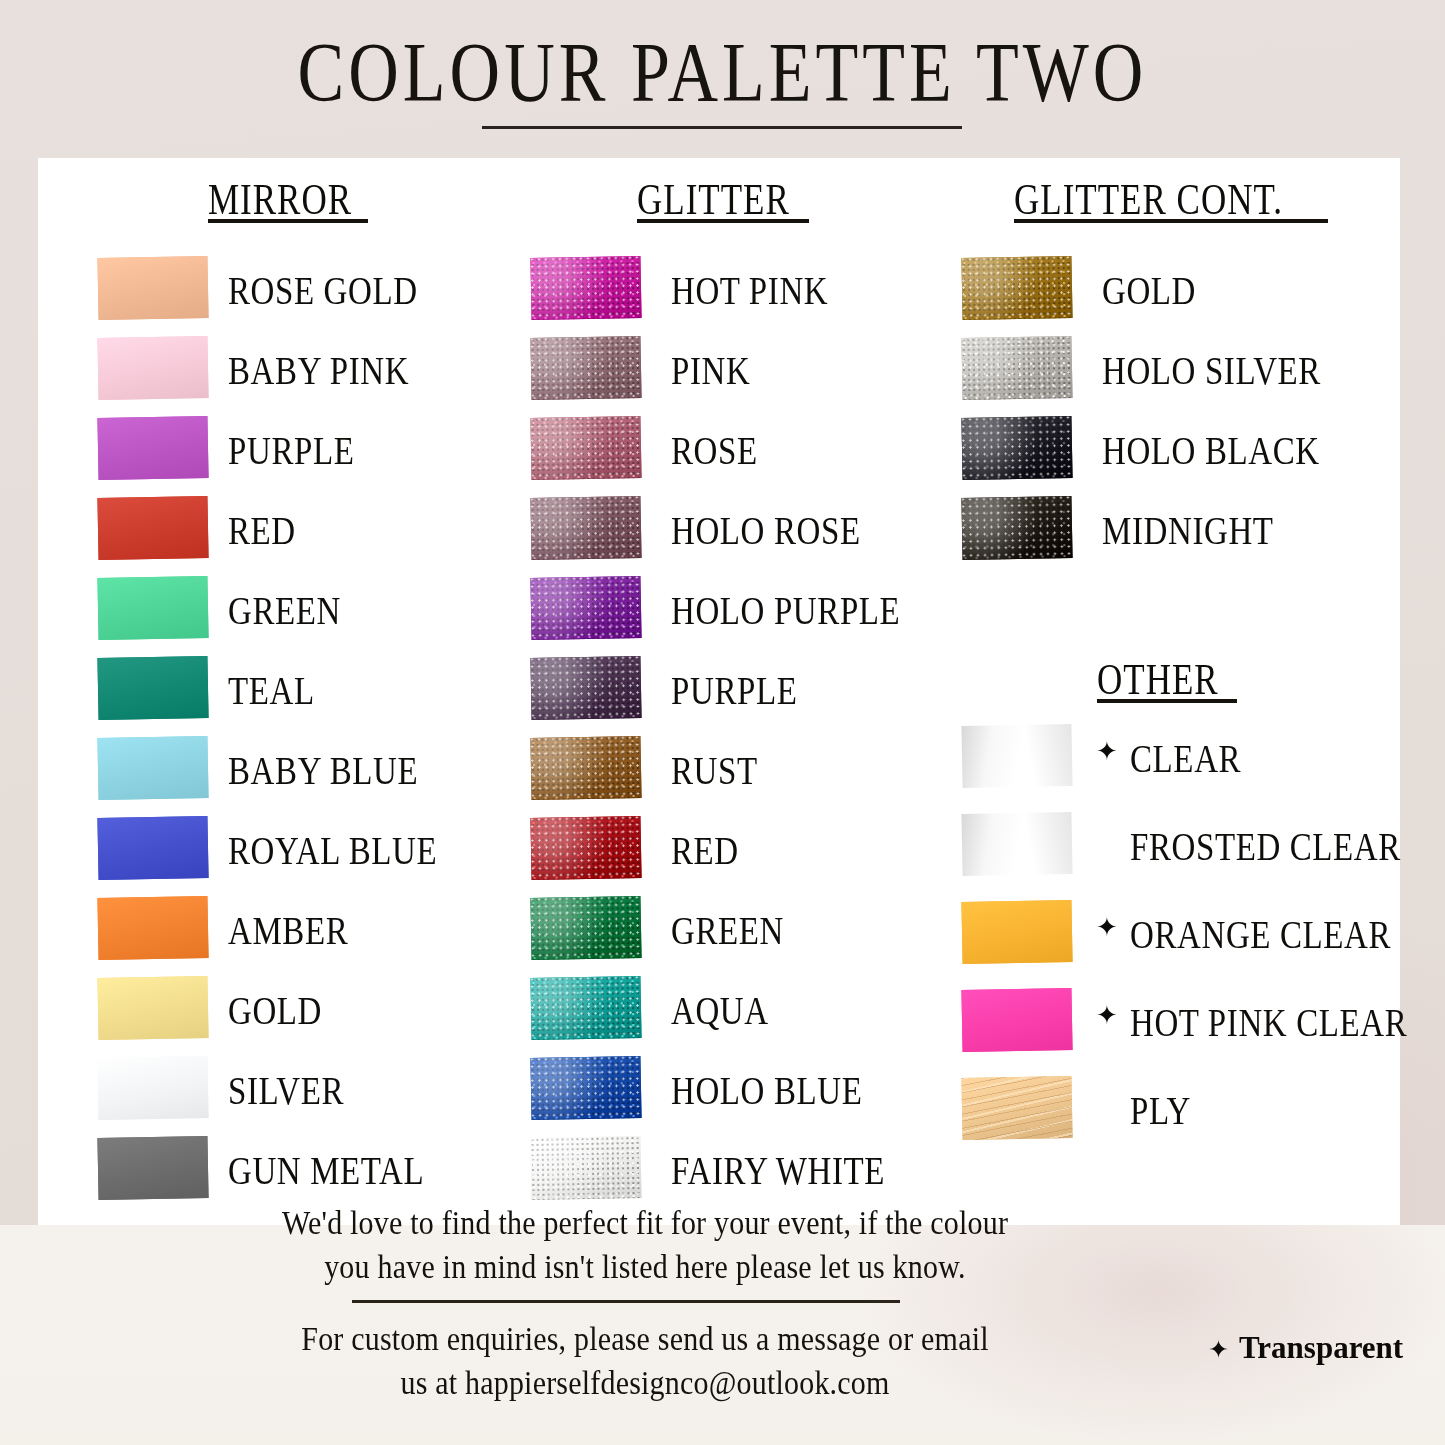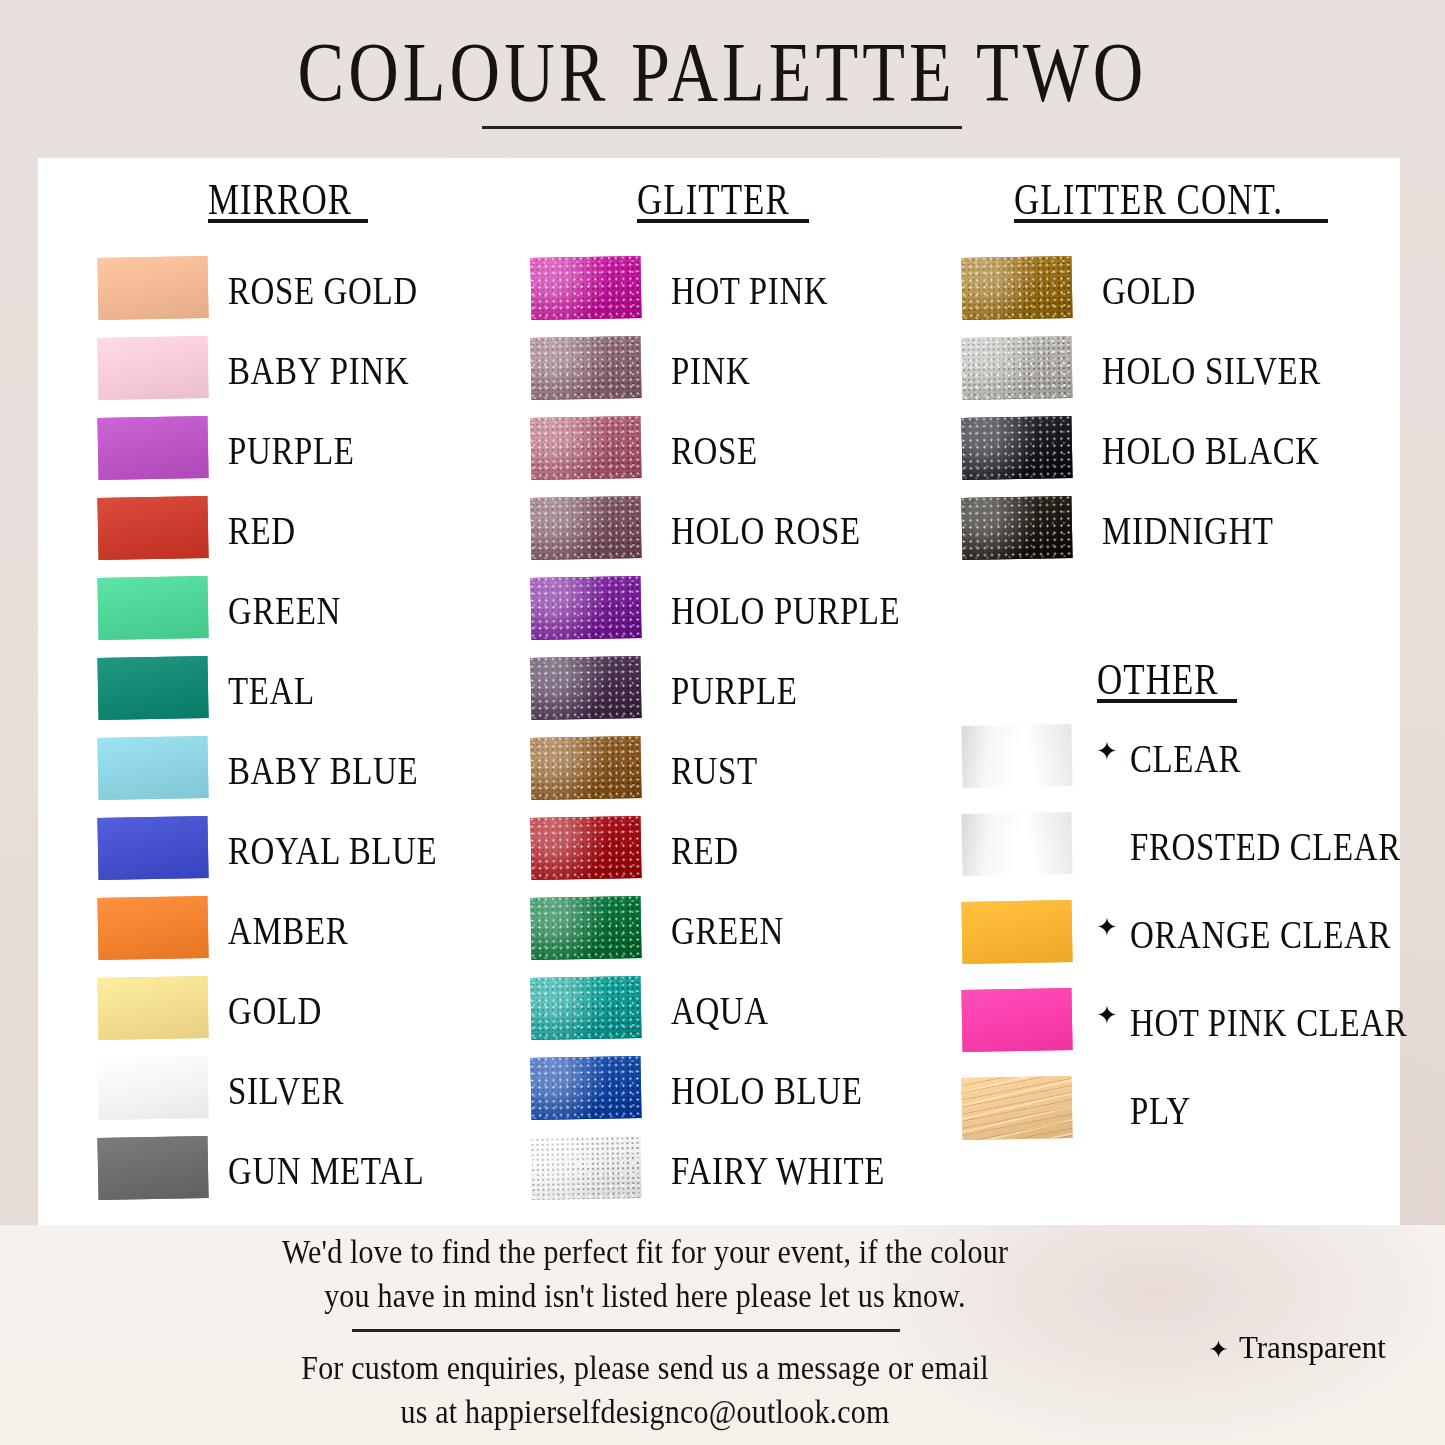--- a/index.html
+++ b/index.html
@@ -80,24 +80,24 @@
   .c3 .label{left:140px;}
   .c4 .label{left:168px;}
   .c4 .star{left:134px;}
 
   
   #legend{
     position:absolute;left:1170px;top:1172px;
     font-size:31px;color:#0d0b09;white-space:nowrap;
   }
   #legend .sp{font-size:25px;margin-right:10px;}
-  #legend .tx{font-family:"Liberation Serif","DejaVu Serif",serif;}
-
-  
-  #footer{position:absolute;left:0;top:1225px;width:1175px;height:220px;}
+  #legend .tx{font-family:"Liberation Serif","DejaVu Serif",serif;font-weight:bold;}
+
+  
+  #footer{position:absolute;left:0;top:1196px;width:1175px;height:220px;}
   .foot-line{
     position:absolute;width:1050px;left:0;
     text-align:center;
     font-size:30px;color:#15120e;letter-spacing:.2px;
     transform:scaleY(1.12);transform-origin:top center;
     white-space:nowrap;
   }
   #foot-rule{position:absolute;left:352px;top:104px;width:548px;height:3px;background:#2b241d;}
 </style>
 </head>

